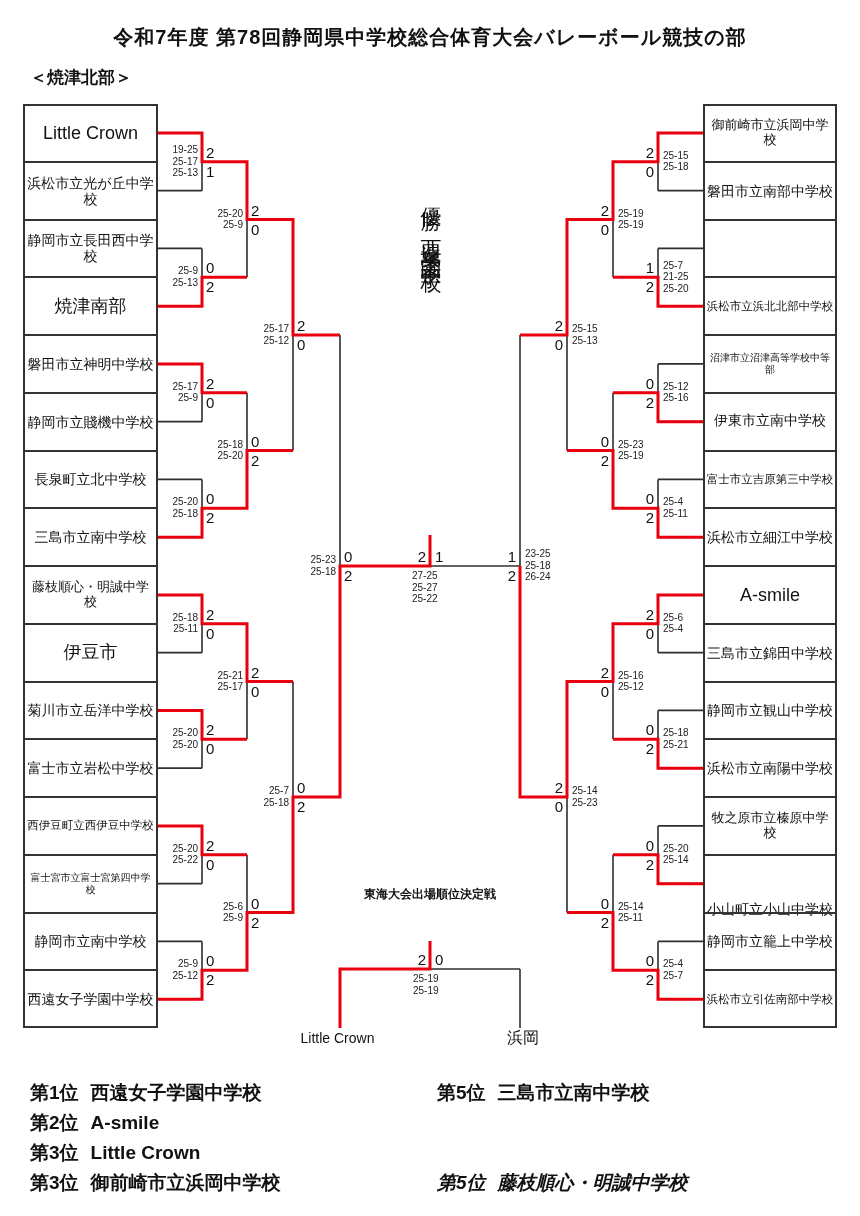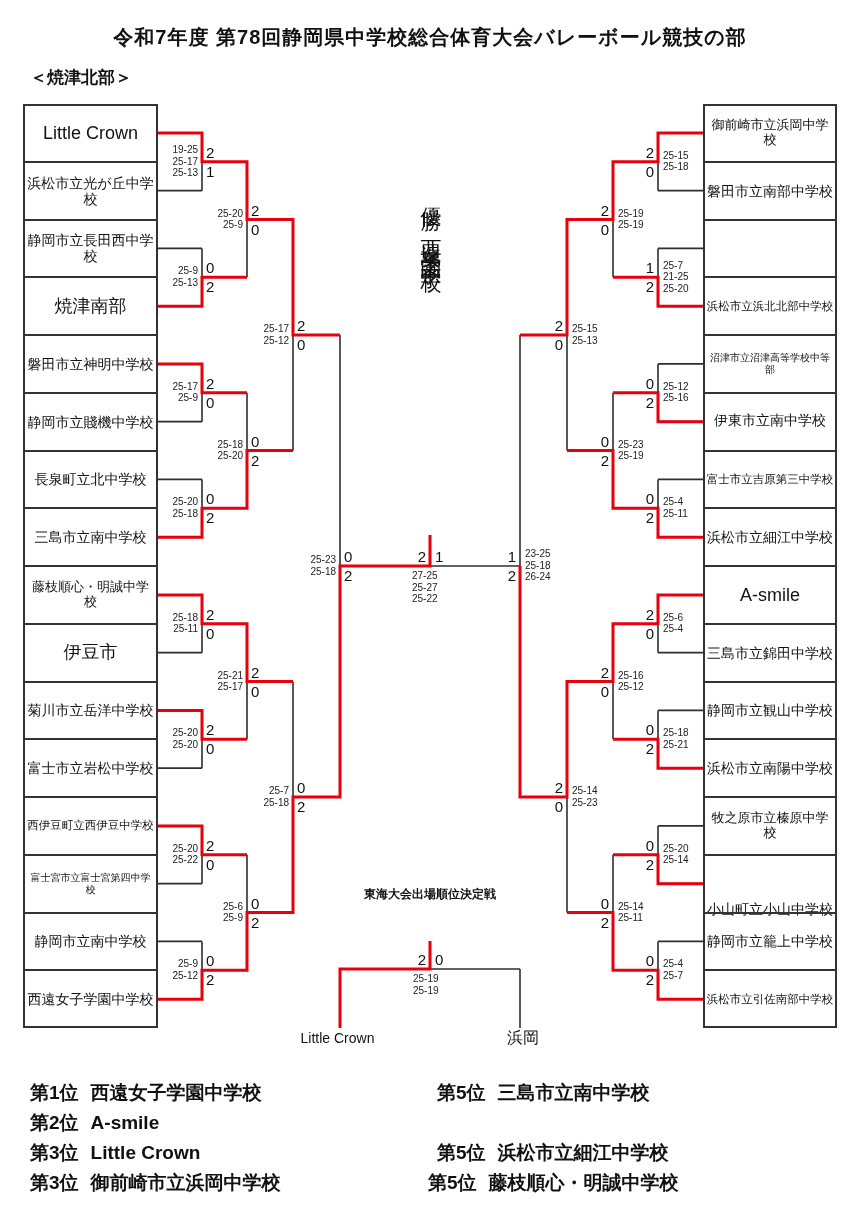--- a/index.html
+++ b/index.html
@@ -338,15 +338,14 @@
     <div class="abs cnt" style="left: 435px; top: 951px;">0</div>
     <div class="abs sets" style="left: 413px; top: 973px;">25-19
 25-19</div>
     <div class="abs pteam" style="left: 250px; top: 1030px; width: 175px; text-align: center; font-size: 14px;">Little Crown</div>
     <div class="abs pteam" style="left: 470px; top: 1028px; width: 106px; text-align: center; font-size: 16px;">浜岡</div>
     <div class="abs rankrow" style="left: 30px; top: 1080px;"><span class="rk">第1位</span><span>西遠女子学園中学校</span></div>
     <div class="abs rankrow" style="left: 30px; top: 1110px;"><span class="rk">第2位</span><span>A-smile</span></div>
     <div class="abs rankrow" style="left: 30px; top: 1140px;"><span class="rk">第3位</span><span>Little Crown</span></div>
     <div class="abs rankrow" style="left: 30px; top: 1170px;"><span class="rk">第3位</span><span>御前崎市立浜岡中学校</span></div>
     <div class="abs rankrow" style="left: 437px; top: 1080px;"><span class="rk">第5位</span><span>三島市立南中学校</span></div>
-    <div class="abs rankrow" style="left: 437px; top: 1140px;"><span class="rk">第5位</span><span>浜松市立細江中学校</span></div>
-    <div class="abs rankrow" style="left: 428px; top: 1170px;"><span class="rk">第5位</span><span>藤枝順心・明誠中学校</span></div>
+    <div class="abs rankrow" style="left: 437px; top: 1170px; font-style: italic;"><span class="rk">第5位</span><span>藤枝順心・明誠中学校</span></div>
   </div>
 
 </body></html>

